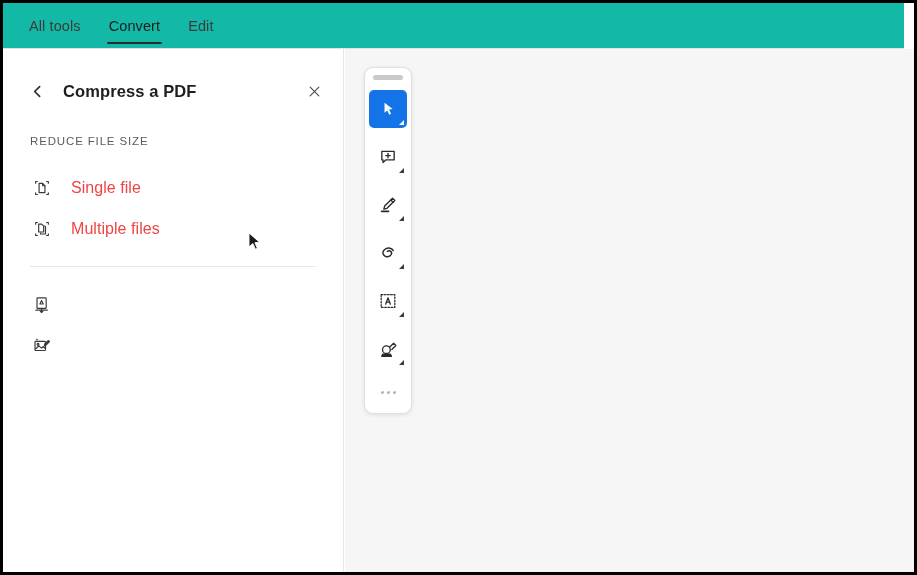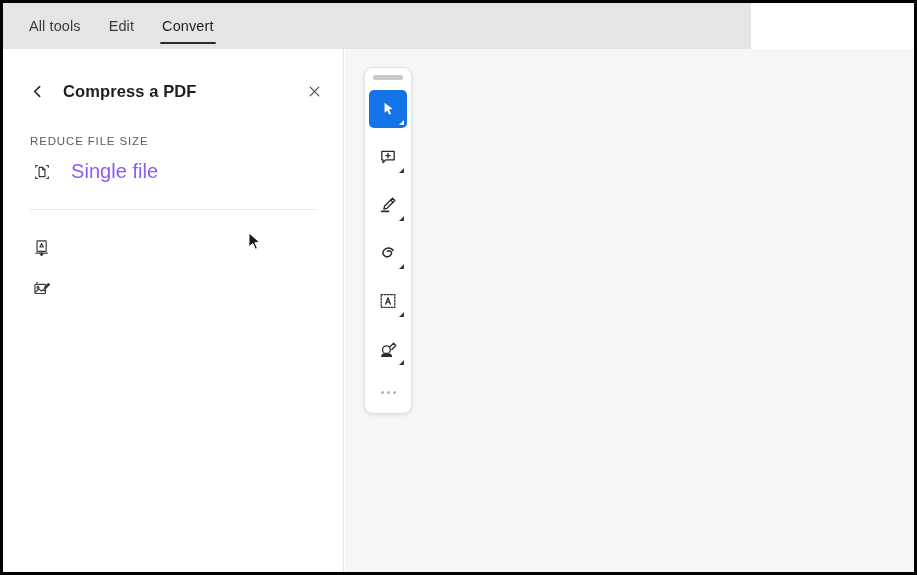--- a/index.html
+++ b/index.html
@@ -20,23 +20,23 @@
     box-sizing: border-box;
     border: 3px solid #000000;
     background: #ffffff;
     overflow: hidden;
   }
 
   
   .tabbar {
     position: absolute;
     left: 0; top: 0;
-    width: 748px;
+    width: 901px;
     height: 46px;
-    background: #e5e5e5;
+    background: #14b8a6;
     border-bottom: 1px solid #e3e3e3;
     display: flex;
     align-items: center;
     padding-left: 12px;
     box-sizing: border-box;
   }
   .tab {
     position: relative;
     height: 46px;
     display: flex;
@@ -105,21 +105,21 @@
     display: flex;
     align-items: center;
     justify-content: center;
     font-size: 17px;
     color: #4a4a4a;
     cursor: pointer;
     flex: 0 0 auto;
   }
 
   .section-label {
-    margin: 16px 0 4px 27px;
+    margin: 16px 0 20px 27px;
     font-size: 11.5px;
     letter-spacing: 0.85px;
     color: #5c5c5c;
     text-transform: uppercase;
   }
 
   .tool-list { margin-top: 4px; }
   .tool-item {
     display: flex;
     align-items: center;
@@ -131,22 +131,22 @@
     width: 24px;
     height: 24px;
     flex: 0 0 auto;
     display: flex;
     align-items: center;
     justify-content: center;
     color: #3a3a3a;
   }
   .tool-label {
     margin-left: 17px;
-    font-size: 20px;
-    color: #8b5cf6;
+    font-size: 16px;
+    color: #ef4444;
     letter-spacing: 0.05px;
   }
 
   .divider {
     height: 1px;
     background: #e8e8e8;
     margin: 17px 27px 17px 27px;
   }
 
   
@@ -238,25 +238,25 @@
 </style>
 </head>
 <body>
 
 <div class="app-frame">
 
   <div class="tabbar">
     <div class="tab">
       <span>All tools</span>
     </div>
+    <div class="tab active">
+      <span>Convert</span>
+    </div>
     <div class="tab">
       <span>Edit</span>
-    </div>
-    <div class="tab active">
-      <span>Convert</span>
     </div>
   </div>
 
   <div class="sidebar">
 
     <div class="panel-header">
       <div class="back-btn">
         <svg width="17" height="17" viewBox="0 0 24 24" fill="none" stroke="currentColor" stroke-width="2.4" stroke-linecap="round" stroke-linejoin="round">
           <polyline points="15 5 8 12 15 19"></polyline>
         </svg>
@@ -281,20 +281,33 @@
             <polyline points="12.7 6.5 12.7 9.3 15.5 9.3"></polyline>
             <path d="M4.4 4.2h2.1M4.4 4.2v2.1" stroke-dasharray="0"></path>
             <path d="M19.6 4.2h-2.1M19.6 4.2v2.1"></path>
             <path d="M4.4 19.8h2.1M4.4 19.8v-2.1"></path>
             <path d="M19.6 19.8h-2.1M19.6 19.8v-2.1"></path>
           </svg>
         </span>
         <span class="tool-label">Single file</span>
       </div>
 
+      <div class="tool-item">
+        <span class="tool-icon">
+          <svg width="20" height="20" viewBox="0 0 24 24" fill="none" stroke="currentColor" stroke-width="1.4" stroke-linecap="round" stroke-linejoin="round">
+            <path d="M8.0 6.2h3.6l2.4 2.4v7.0H8.0z"></path>
+            <path d="M10.2 16.8v1.2h6.0V9.4l-1.0-1.0"></path>
+            <path d="M4.4 4.2h2.1M4.4 4.2v2.1"></path>
+            <path d="M19.6 4.2h-2.1M19.6 4.2v2.1"></path>
+            <path d="M4.4 19.8h2.1M4.4 19.8v-2.1"></path>
+            <path d="M19.6 19.8h-2.1M19.6 19.8v-2.1"></path>
+          </svg>
+        </span>
+        <span class="tool-label">Multiple files</span>
+      </div>
     </div>
 
     <div class="divider"></div>
 
     <div class="tool-list">
 
       <div class="tool-item">
         <span class="tool-icon">
           <svg width="20" height="20" viewBox="0 0 24 24" fill="none" stroke="currentColor" stroke-width="1.4" stroke-linecap="round" stroke-linejoin="round">
             <rect x="6" y="3.5" width="11" height="12.5" rx="0.8"></rect>

